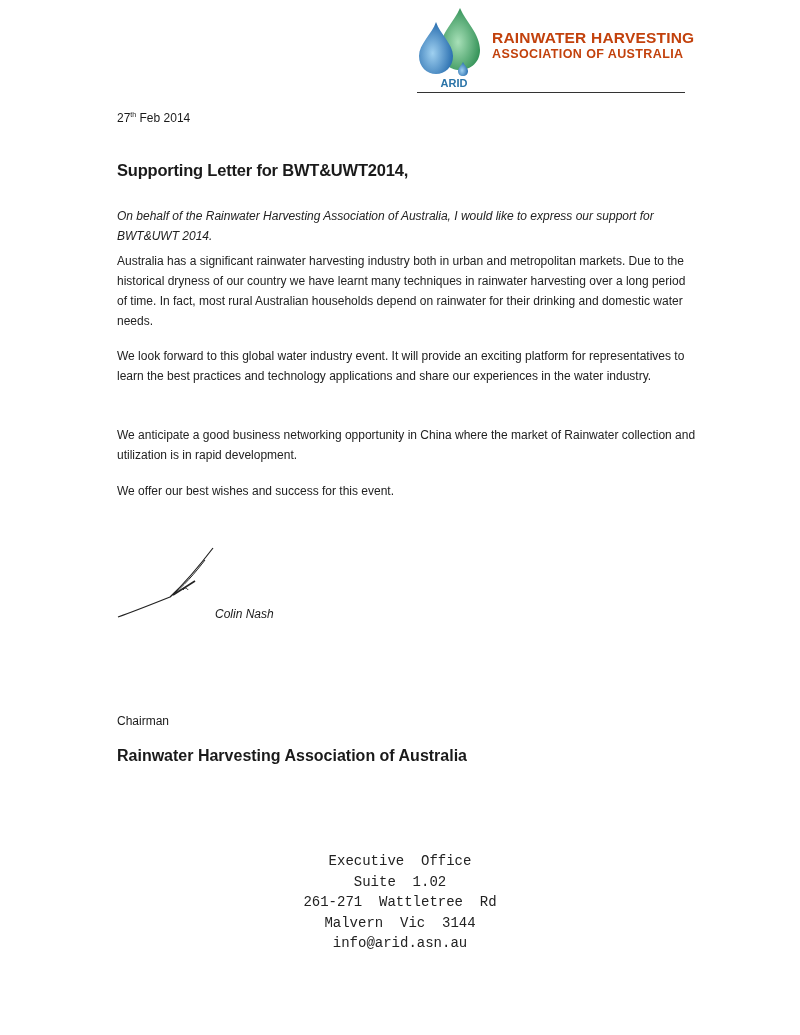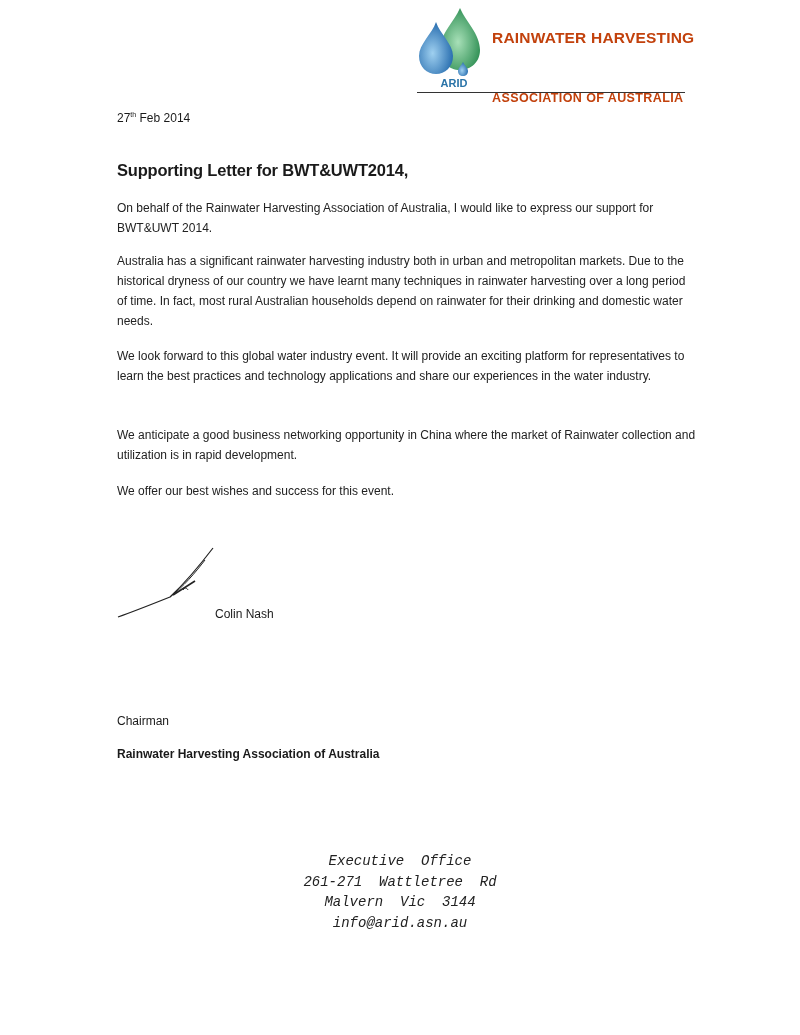--- a/index.html
+++ b/index.html
@@ -1,36 +1,36 @@
 <!DOCTYPE html>
 <html><head>
   <meta charset="utf-8">
   <style>
     html, body { margin: 0; padding: 0; background: #ffffff; }
     body { width: 800px; height: 1035px; position: relative; overflow: hidden; font-family: "Liberation Sans", sans-serif; color: #1a1a1a; }
     .logo { position: absolute; left: 414px; top: 6px; width: 72px; height: 82px; }
     .org-name { position: absolute; left: 492px; top: 30px; font-family: "Liberation Sans", sans-serif; font-weight: bold; color: #c2410c; line-height: 16px; }
     .org-name .l1 { font-size: 15.5px; letter-spacing: 0.2px; }
-    .org-name .l2 { font-size: 12.5px; letter-spacing: 0.4px; margin-top: 44px; }
+    .org-name .l2 { font-size: 12.5px; letter-spacing: 0.4px; }
     .header-rule { position: absolute; left: 417px; top: 92px; width: 268px; height: 1px; background: #333; }
     .date { position: absolute; left: 117px; top: 111px; font-size: 12px; }
     .date sup { font-size: 7px; }
     .title { position: absolute; left: 117px; top: 161px; font-size: 16.5px; font-weight: bold; letter-spacing: -0.2px; }
     .para { position: absolute; left: 117px; width: 580px; font-size: 12px; line-height: 20px; color: #222; }
-    .p1 { top: 198px; }
+    .p1 { top: 206px; font-style: italic; }
     .p2 { top: 251px; }
     .p3 { top: 346px; }
     .p4 { top: 425px; }
     .p5 { top: 481px; }
     .signature { position: absolute; left: 115px; top: 545px; width: 105px; height: 75px; }
-    .signer { position: absolute; left: 215px; top: 607px; font-size: 12px; }
+    .signer { position: absolute; left: 215px; top: 607px; font-size: 12px; font-style: italic; }
     .role { position: absolute; left: 117px; top: 714px; font-size: 12px; }
-    .org-bold { position: absolute; left: 117px; top: 747px; font-size: 12px; font-weight: bold; }
+    .org-bold { position: absolute; left: 117px; top: 747px; font-size: 16px; font-weight: bold; }
     .address { position: absolute; left: 250px; top: 851px; width: 300px; text-align: center; font-family: "Liberation Mono", monospace; font-size: 14px; line-height: 20.5px; color: #222; }
-    .address div { white-space: pre; font-style: italic; }
+    .address div { white-space: pre; }
   </style>
 </head>
 <body>
 
 <svg class="logo" viewBox="0 0 72 82">
   <defs>
     <radialGradient id="gb" cx="40%" cy="60%" r="60%">
       <stop offset="0%" stop-color="#9fd0f0"></stop>
       <stop offset="100%" stop-color="#2a6fb0"></stop>
     </radialGradient>
@@ -69,16 +69,17 @@
   <path d="M58 50 L80 36" fill="none" stroke="#222" stroke-width="1.6"></path>
   <path d="M68 45 C70 42 72 43 73 45" fill="none" stroke="#222" stroke-width="1"></path>
 </svg>
 
 <div class="signer">Colin Nash</div>
 <div class="role">Chairman</div>
 <div class="org-bold">Rainwater Harvesting Association of Australia</div>
 
 <div class="address">
   <div>Executive  Office</div>
+  <div>Suite  1.02</div>
   <div>261-271  Wattletree  Rd</div>
   <div>Malvern  Vic  3144</div>
   <div>info@arid.asn.au</div>
 </div>
 
 </body></html>

